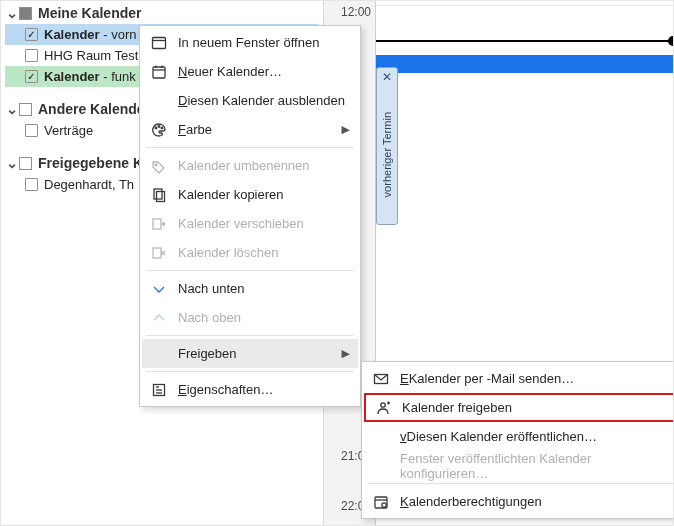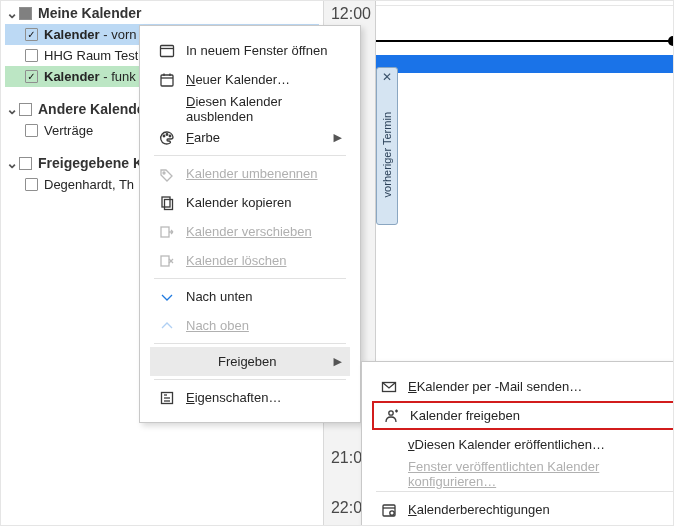--- a/index.html
+++ b/index.html
@@ -17,41 +17,41 @@
 .row .cb{width:13px;height:13px;border:1px solid #8f8f8f;border-radius:1px;margin-right:6px;display:flex;align-items:center;justify-content:center;font-size:10px;line-height:10px;}
 .row .cb.checked::after{content:"✓";color:#111;}
 .row .name{white-space:nowrap;overflow:hidden;text-overflow:ellipsis;}
 .row .name b{font-weight:700;}
 .row.sel-blue{background:#bcd9f4;}
 .row.sel-green{background:#bce6c4;}
 
 
 .timeline{position:absolute;left:322px;top:0;right:0;bottom:0;border-left:1px solid #d9d9d9;background:#fff;}
 .hour-col{position:absolute;left:0;top:0;width:52px;height:100%;background:#f3f3f3;border-right:1px solid #cfcfcf;}
-.hour-label{position:absolute;right:4px;font-size:16px;color:#474747;}
+.hour-label{position:absolute;right:4px;font-size:12px;color:#474747;}
 .hour-line{position:absolute;left:52px;right:0;height:1px;background:#e6e6e6;}
 .blue-event{position:absolute;left:52px;right:0;top:54px;height:18px;background:#1a73e8;}
 .now-line{position:absolute;left:52px;right:0;top:39px;height:2px;background:#000;}
 .now-dot{position:absolute;right:-5px;top:-4px;width:10px;height:10px;border-radius:50%;background:#000;}
 .prev-tab{position:absolute;left:52px;top:66px;width:22px;height:158px;background:#d5e4f2;border:1px solid #8aa6c1;border-radius:3px;}
 .prev-tab .x{position:absolute;top:2px;left:0;right:0;text-align:center;color:#3b536b;font-size:12px;}
 .prev-tab .vt{position:absolute;top:22px;bottom:4px;left:0;right:0;display:flex;align-items:center;justify-content:center;}
 .prev-tab .vt span{writing-mode:vertical-rl;transform:rotate(180deg);font-size:11px;color:#2a4058;}
 
 
-.menu{position:absolute;background:#fff;border:1px solid #c8c8c8;box-shadow:3px 3px 6px rgba(0,0,0,.15);padding:10px;}
+.menu{position:absolute;background:#fff;border:1px solid #c8c8c8;box-shadow:3px 3px 6px rgba(0,0,0,.15);padding:2px;}
 .menu1{left:138px;top:24px;width:222px;}
 .menu2{left:360px;top:360px;width:334px;}
 .mi{display:flex;align-items:center;height:29px;padding:0 10px 0 6px;position:relative;}
 .mi .ic{width:22px;height:22px;display:flex;align-items:center;justify-content:center;margin-right:8px;color:#3a3a3a;flex-shrink:0;}
 .mi .lbl{flex:1;display:inline-block;}
 .mi .lbl u{text-decoration:underline;}
-.mi.faded{color:#b0b0b0;text-decoration:underline;}
+.mi.faded{color:#b0b0b0;}
 .mi.faded .ic svg{opacity:.35;}
-.mi.highlight{background:#eaeaea;gap:32px;}
+.mi.highlight{background:#eaeaea;}
 .mi .arrow{position:absolute;right:8px;color:#555;font-size:11px;}
 .sep{height:1px;background:#e1e1e1;margin:3px 4px;}
 .red-box{border:2px solid #d21c1c;}
 
 
 svg{width:16px;height:16px;fill:none;stroke:#3a3a3a;stroke-width:1.3;}
 </style>
 </head>
 <body>
 <div class="app">

